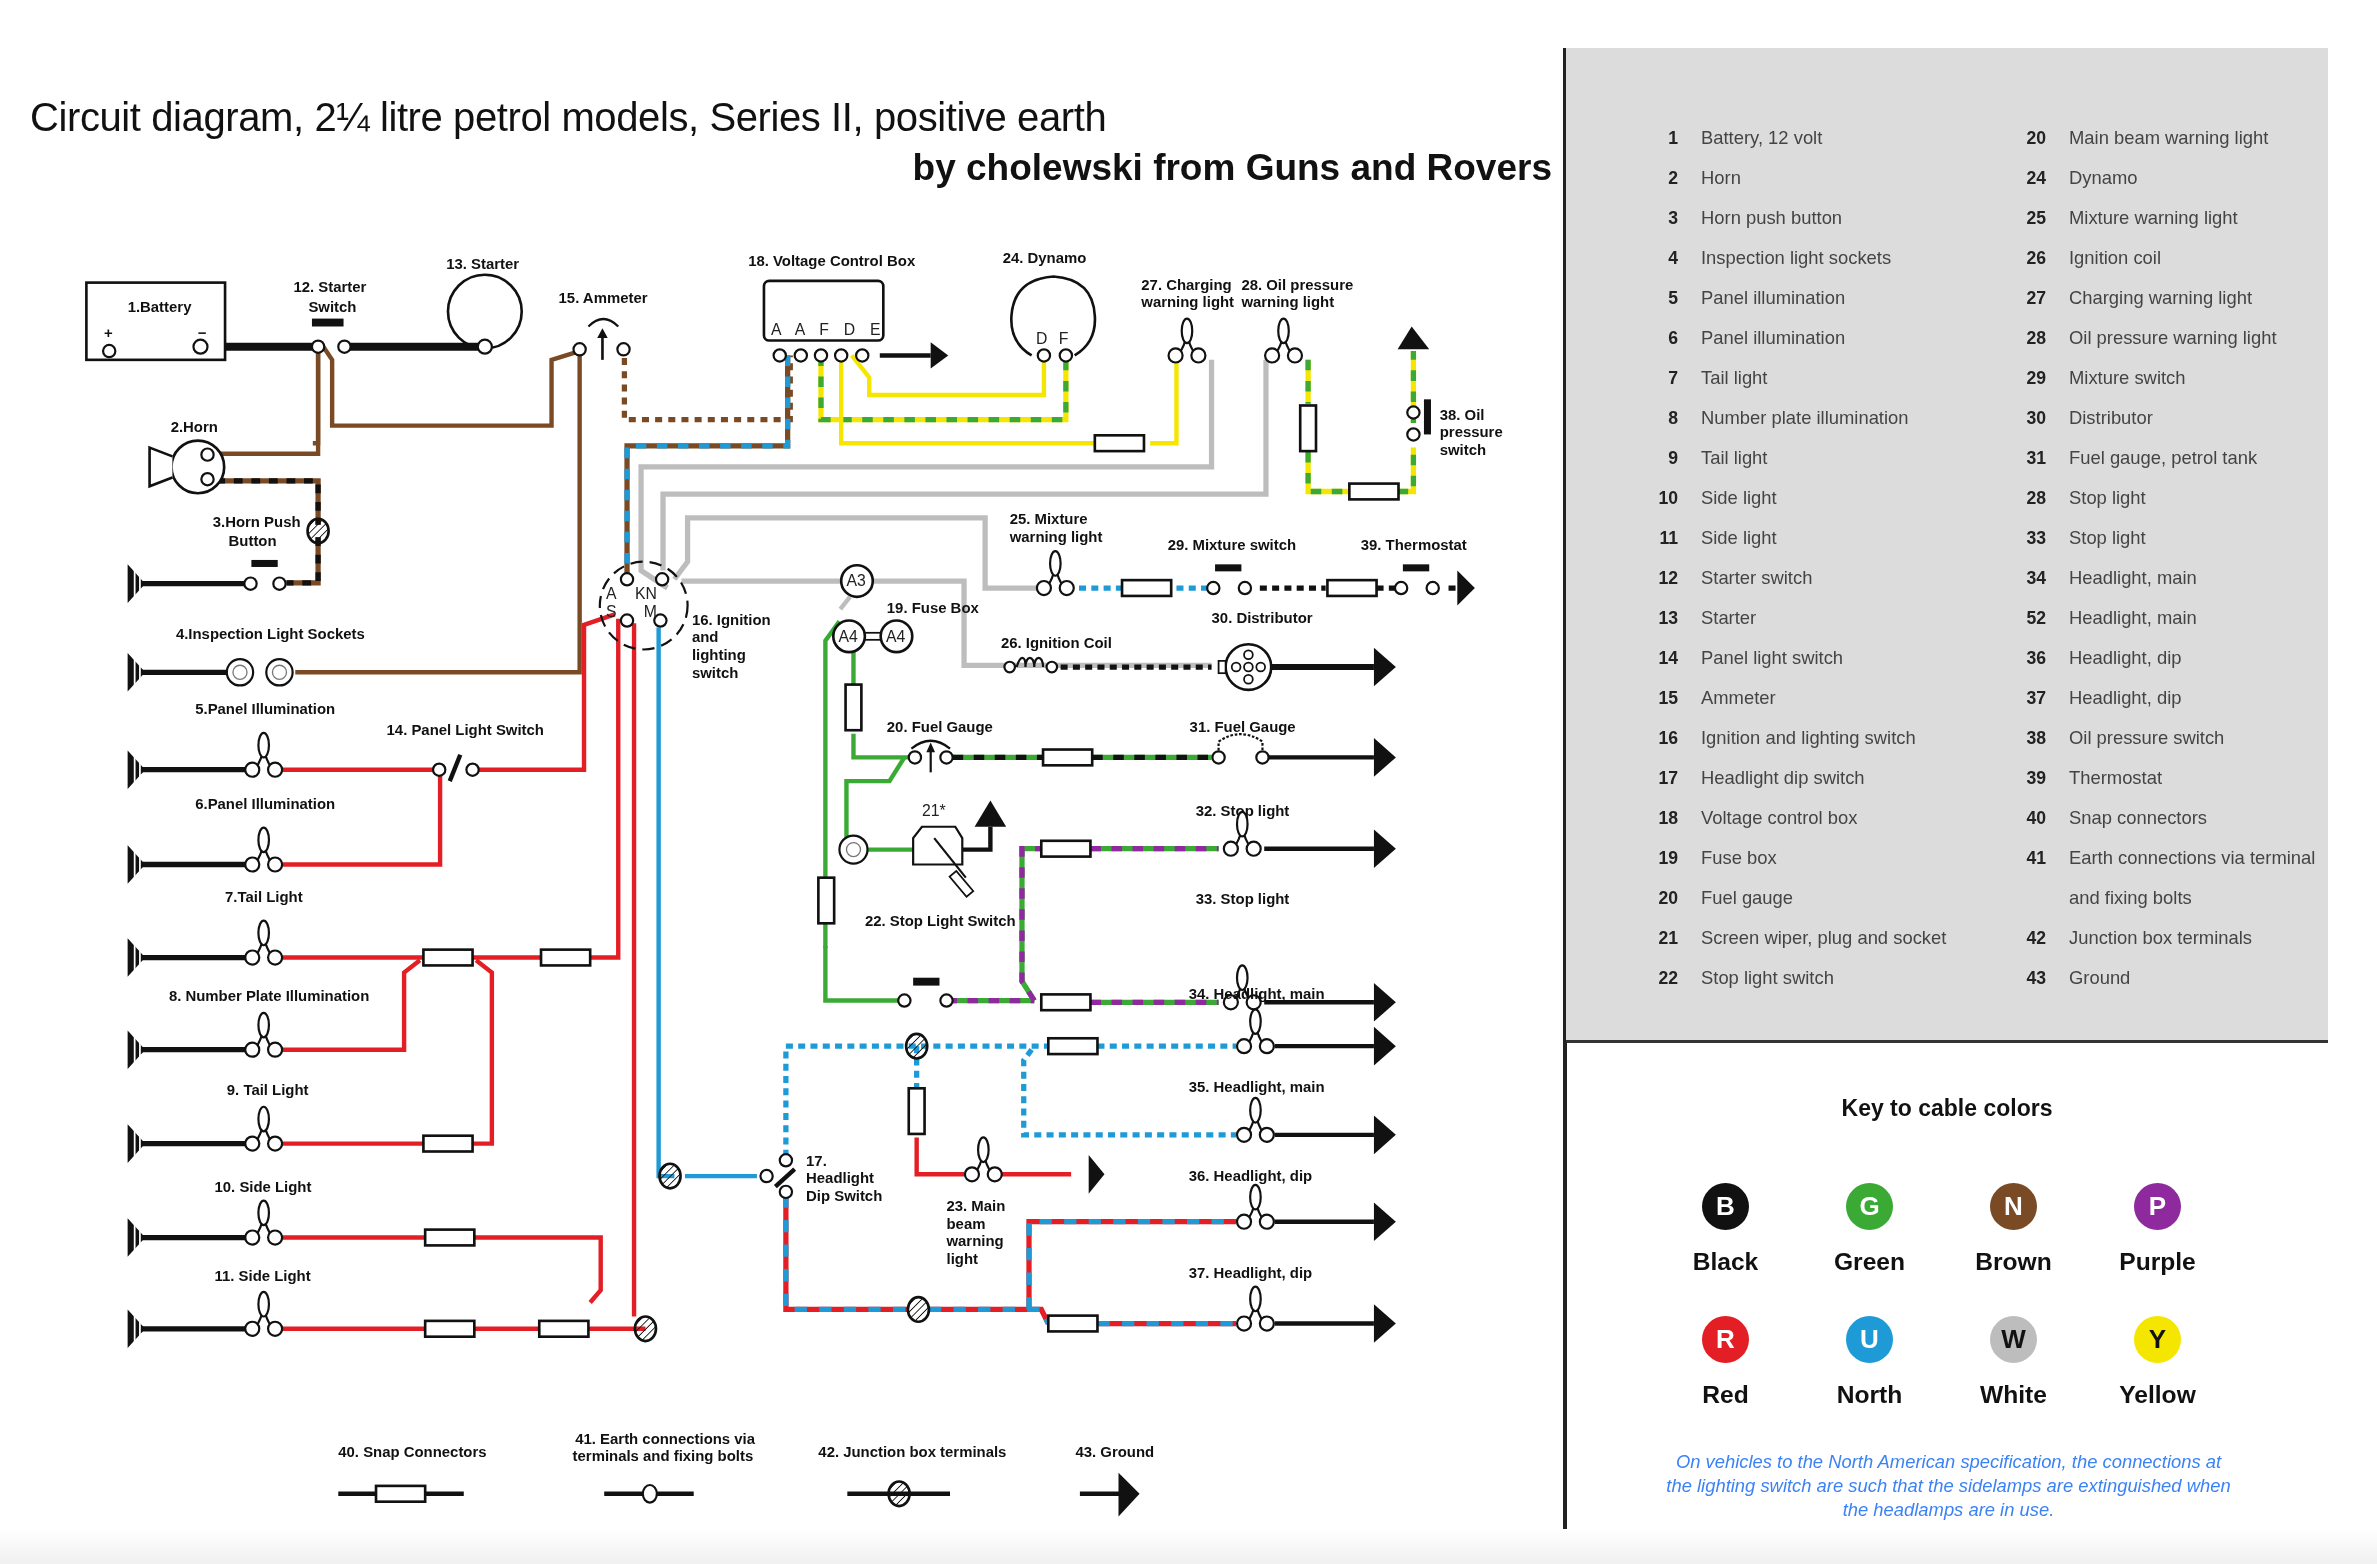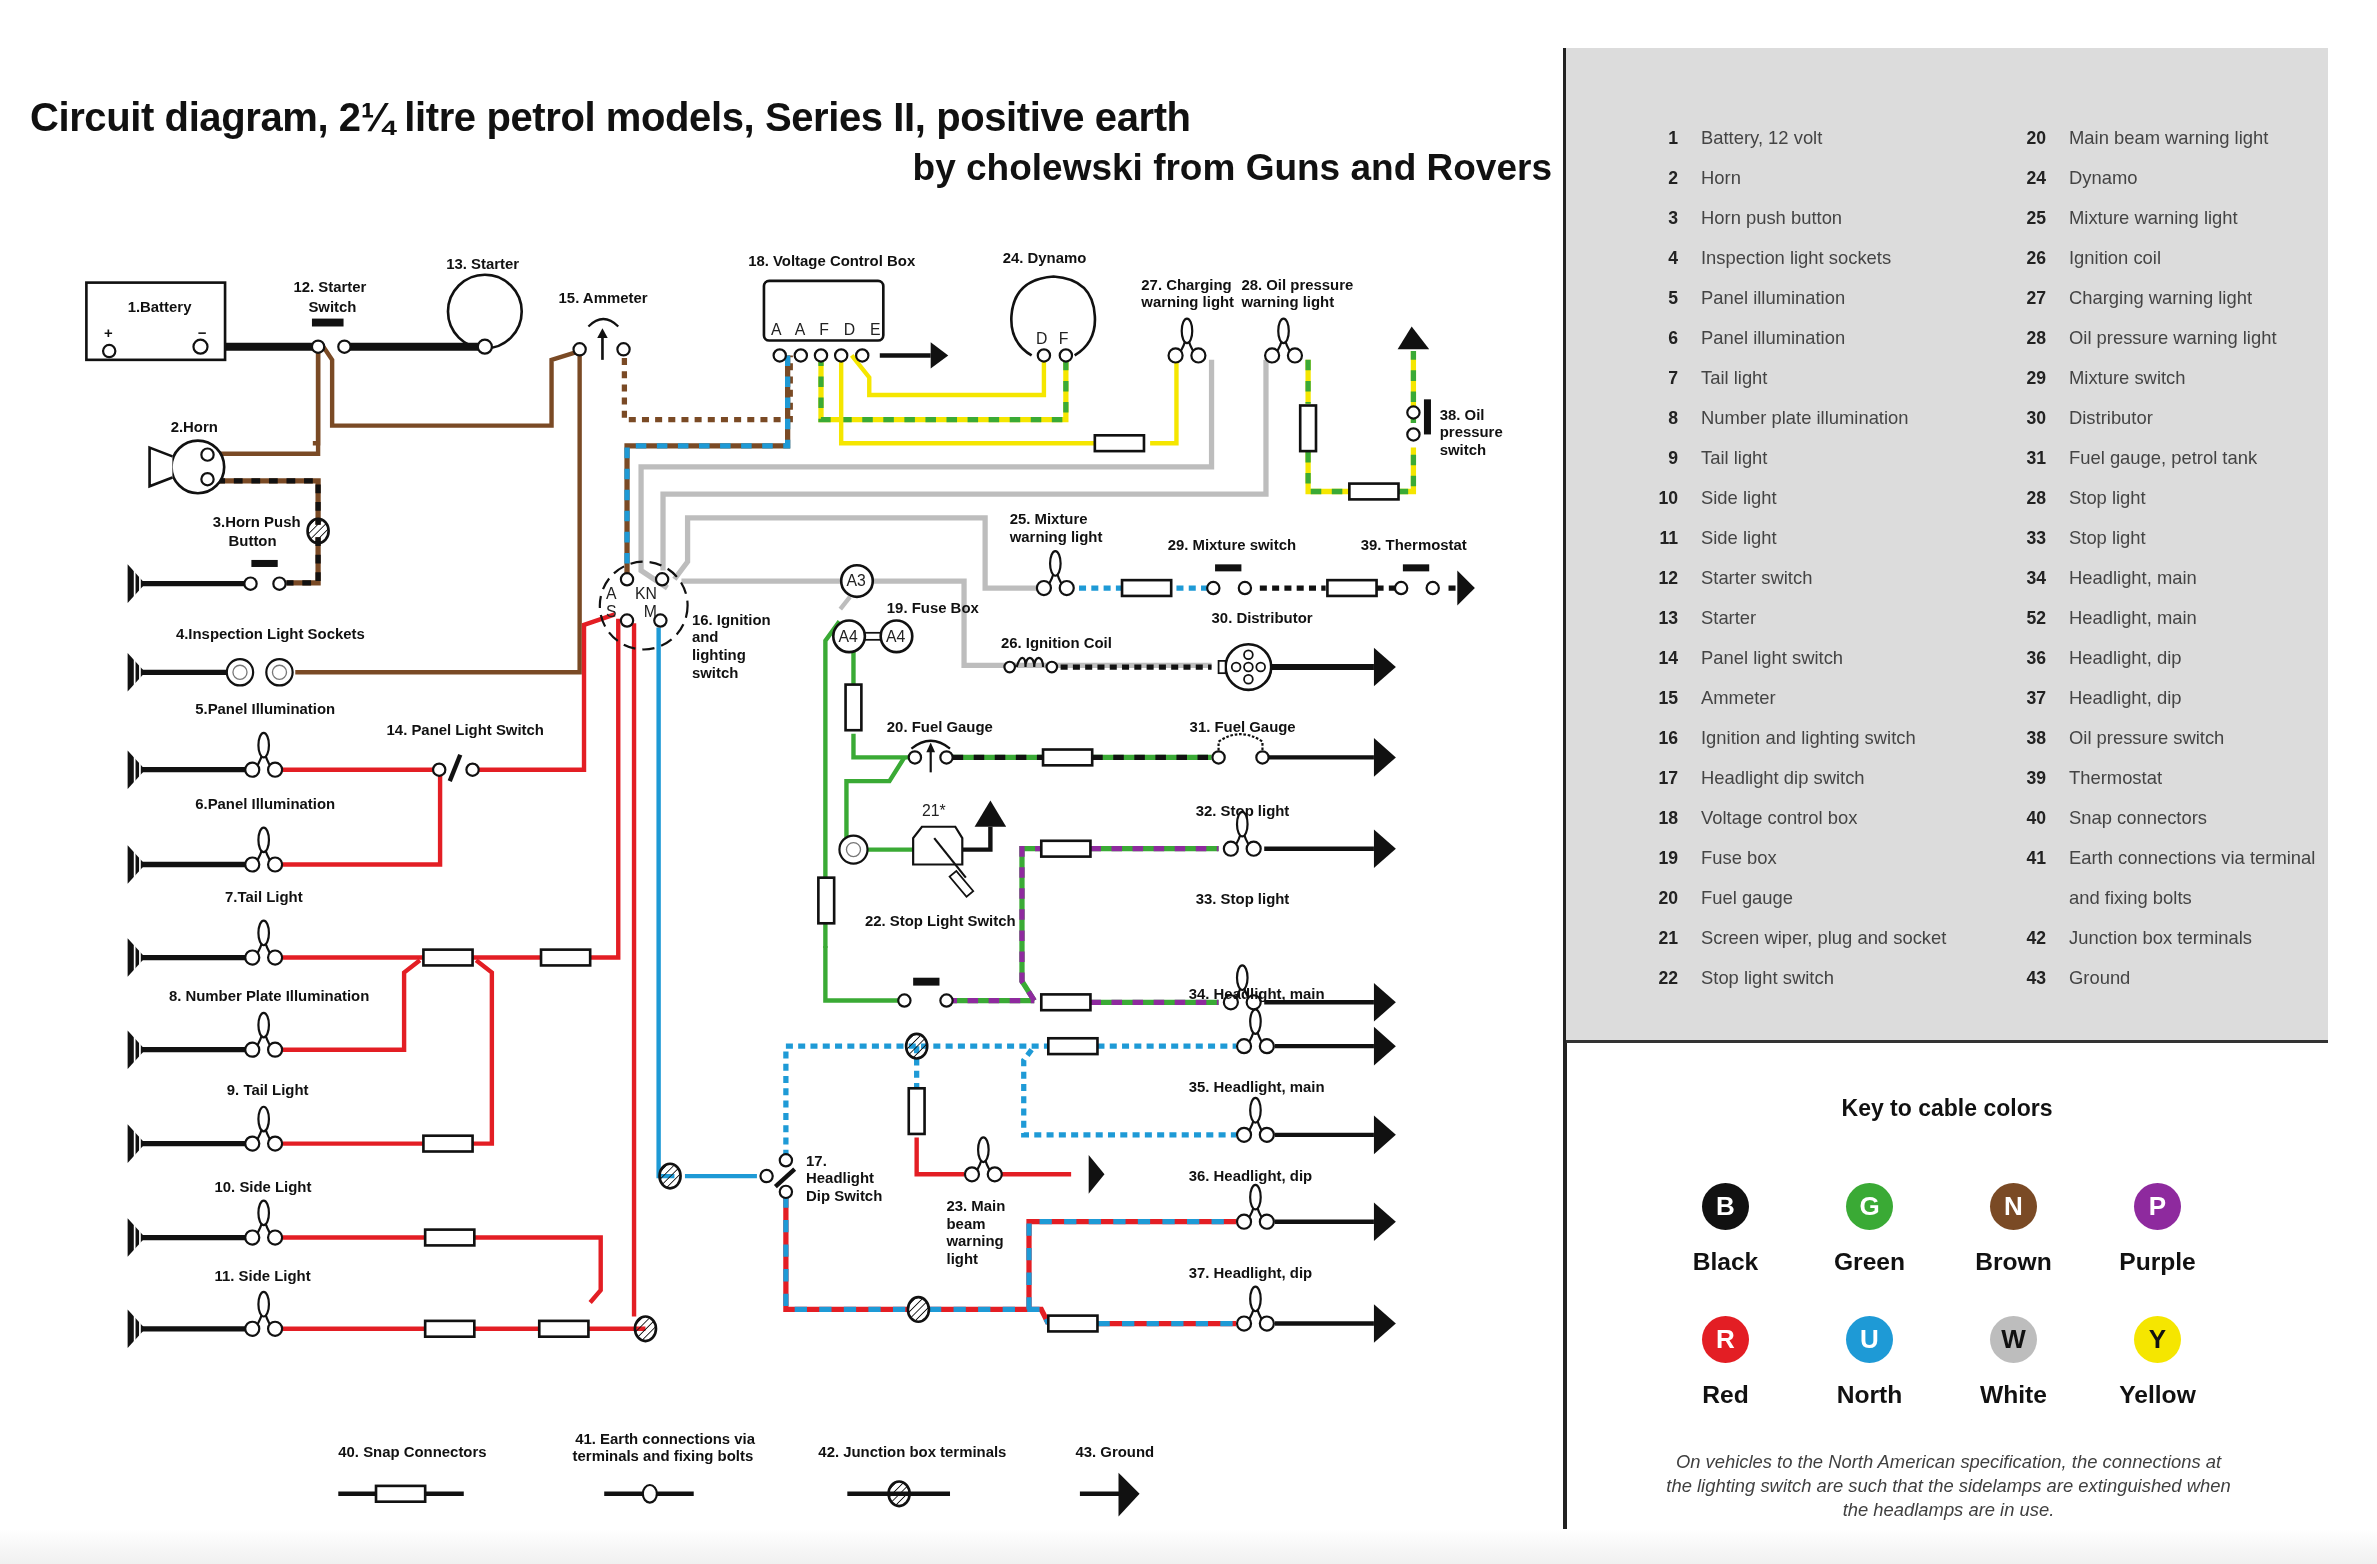--- a/index.html
+++ b/index.html
@@ -1,18 +1,18 @@
 <!DOCTYPE html>
 <html style="font-size:14px"><head>
 <meta charset="utf-8">
 <style>
   html, body { margin: 0; padding: 0; background: #ffffff; }
   body { width: 2377px; height: 1564px; position: relative; overflow: hidden;
          font-family: "Liberation Sans", sans-serif; color: #111; }
-  .title { position: absolute; left: 30px; top: 95px; font-size: 40px; font-weight: bold;
+  .title { position: absolute; left: 30px; top: 95px; font-size: 40px; font-weight: normal;
            letter-spacing: -0.4px; white-space: nowrap; }
   .subtitle { position: absolute; right: 825px; top: 147px; font-size: 37px; font-weight: bold;
               white-space: nowrap; }
   #diagram { position: absolute; left: 0; top: 0; }
   .vline { position: absolute; left: 1563px; top: 48px; width: 3.5px; height: 1516px; background: #222; }
   .legend-panel { position: absolute; left: 1566px; top: 48px; width: 762px; height: 992px;
                   background: #dcdcdc; border-bottom: 3.5px solid #333; }
   .legend-col { position: absolute; top: 70px; }
   .legend-col.c1 { left: 58px; width: 351px; }
   .legend-col.c2 { left: 426px; width: 334px; }
@@ -21,21 +21,21 @@
   .legend-text { white-space: nowrap; }
   .key { position: absolute; left: 1566px; top: 1044px; width: 762px; height: 521px; }
   .key-title { position: absolute; left: 0; width: 100%; top: 51px; text-align: center;
                font-size: 23px; font-weight: bold; }
   .swatch { position: absolute; width: 123px; text-align: center; }
   .swatch .dot { width: 47px; height: 47px; border-radius: 50%; margin: 0 auto;
                  display: flex; align-items: center; justify-content: center;
                  font-weight: bold; font-size: 26px; }
   .swatch .lbl { margin-top: 18px; font-size: 24.6px; font-weight: bold; }
   .note { position: absolute; left: 97px; width: 571px; top: 406px; text-align: center;
-          font-style: italic; font-size: 18.4px; color: #404040; line-height: 24px; }
+          font-style: italic; font-size: 18.4px; color: #3b82f6; line-height: 24px; }
   .lbl-s { font-family: "Liberation Sans Narrow", "Liberation Sans", sans-serif; font-weight: bold; font-size: 17px; fill: #111; }
   .pin { font-family: "Liberation Sans", sans-serif; font-size: 18px; fill: #222; }
   .bottom-fade { position: absolute; left: 0; right: 0; bottom: 0; height: 35px;
                  background: linear-gradient(#fff, #f0f0f0); }
 </style>
 </head>
 <body>
 
 <div class="title">Circuit diagram, 2¼ litre petrol models, Series II, positive earth</div>
 <div class="subtitle">by cholewski from Guns and Rovers</div>

